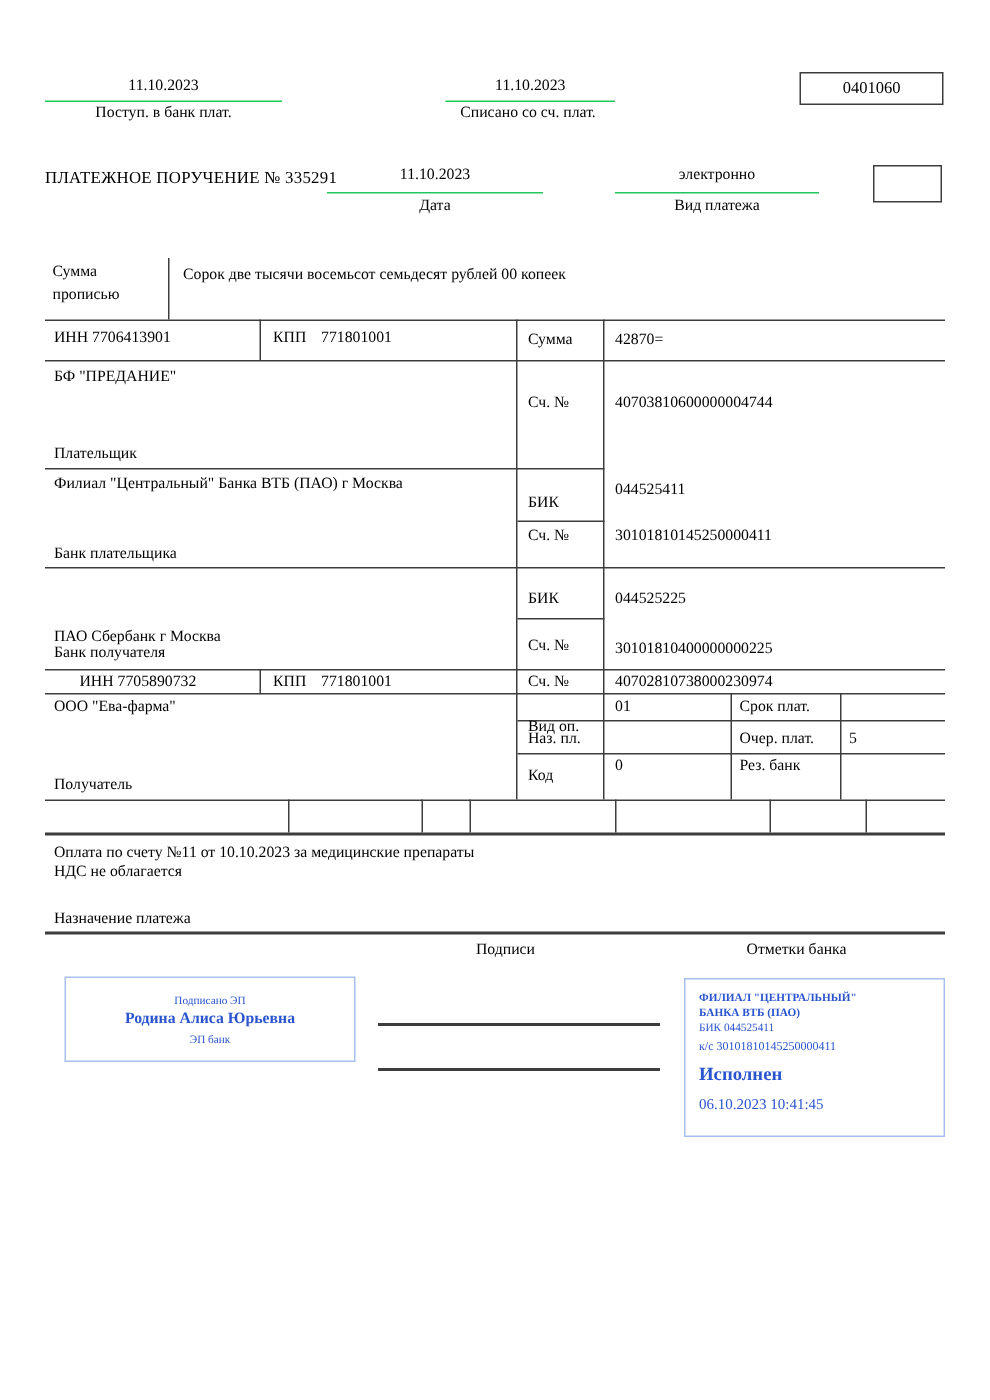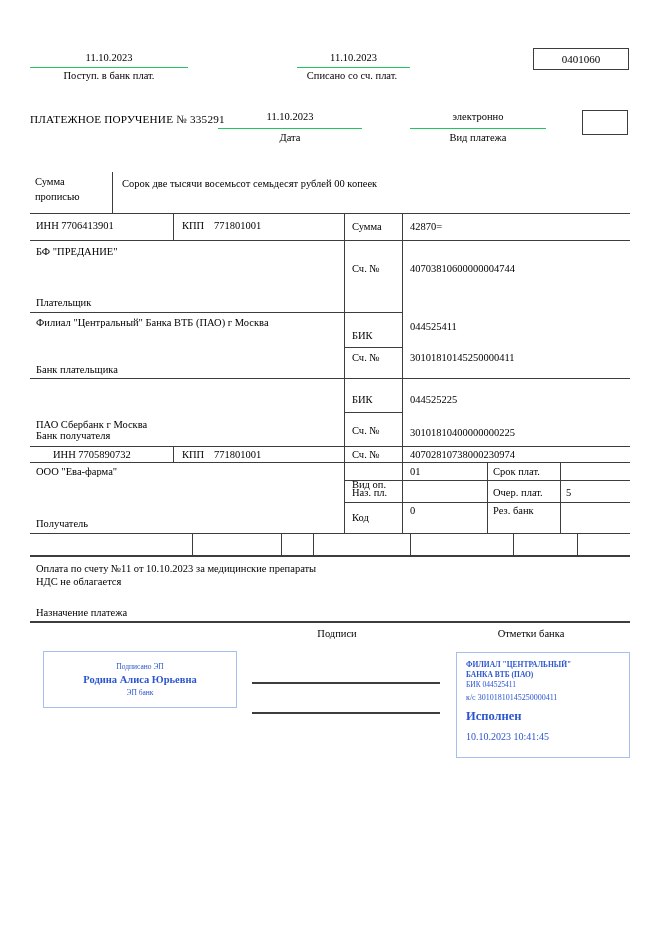--- a/index.html
+++ b/index.html
@@ -142,16 +142,16 @@
   </div>
 
   <div class="hl2" style="left:252px; top:682px; width:188px;"></div>
   <div class="hl2" style="left:252px; top:712px; width:188px;"></div>
 
   <div class="stamp stamp-right" style="left:456px; top:652px; width:174px; height:106px;">
     <div class="bs-line" style="width:128px; white-space:normal; font-weight:bold;">ФИЛИАЛ "ЦЕНТРАЛЬНЫЙ" БАНКА ВТБ (ПАО)</div>
     <div class="bs-line">БИК 044525411</div>
     <div class="bs-corr">к/с 30101810145250000411</div>
     <div class="bs-status">Исполнен</div>
-    <div class="bs-time">10.10.2023 10:41:45</div>
+    <div class="bs-time">06.10.2023 10:41:45</div>
   </div>
 
 </div>
 
 </body></html>

